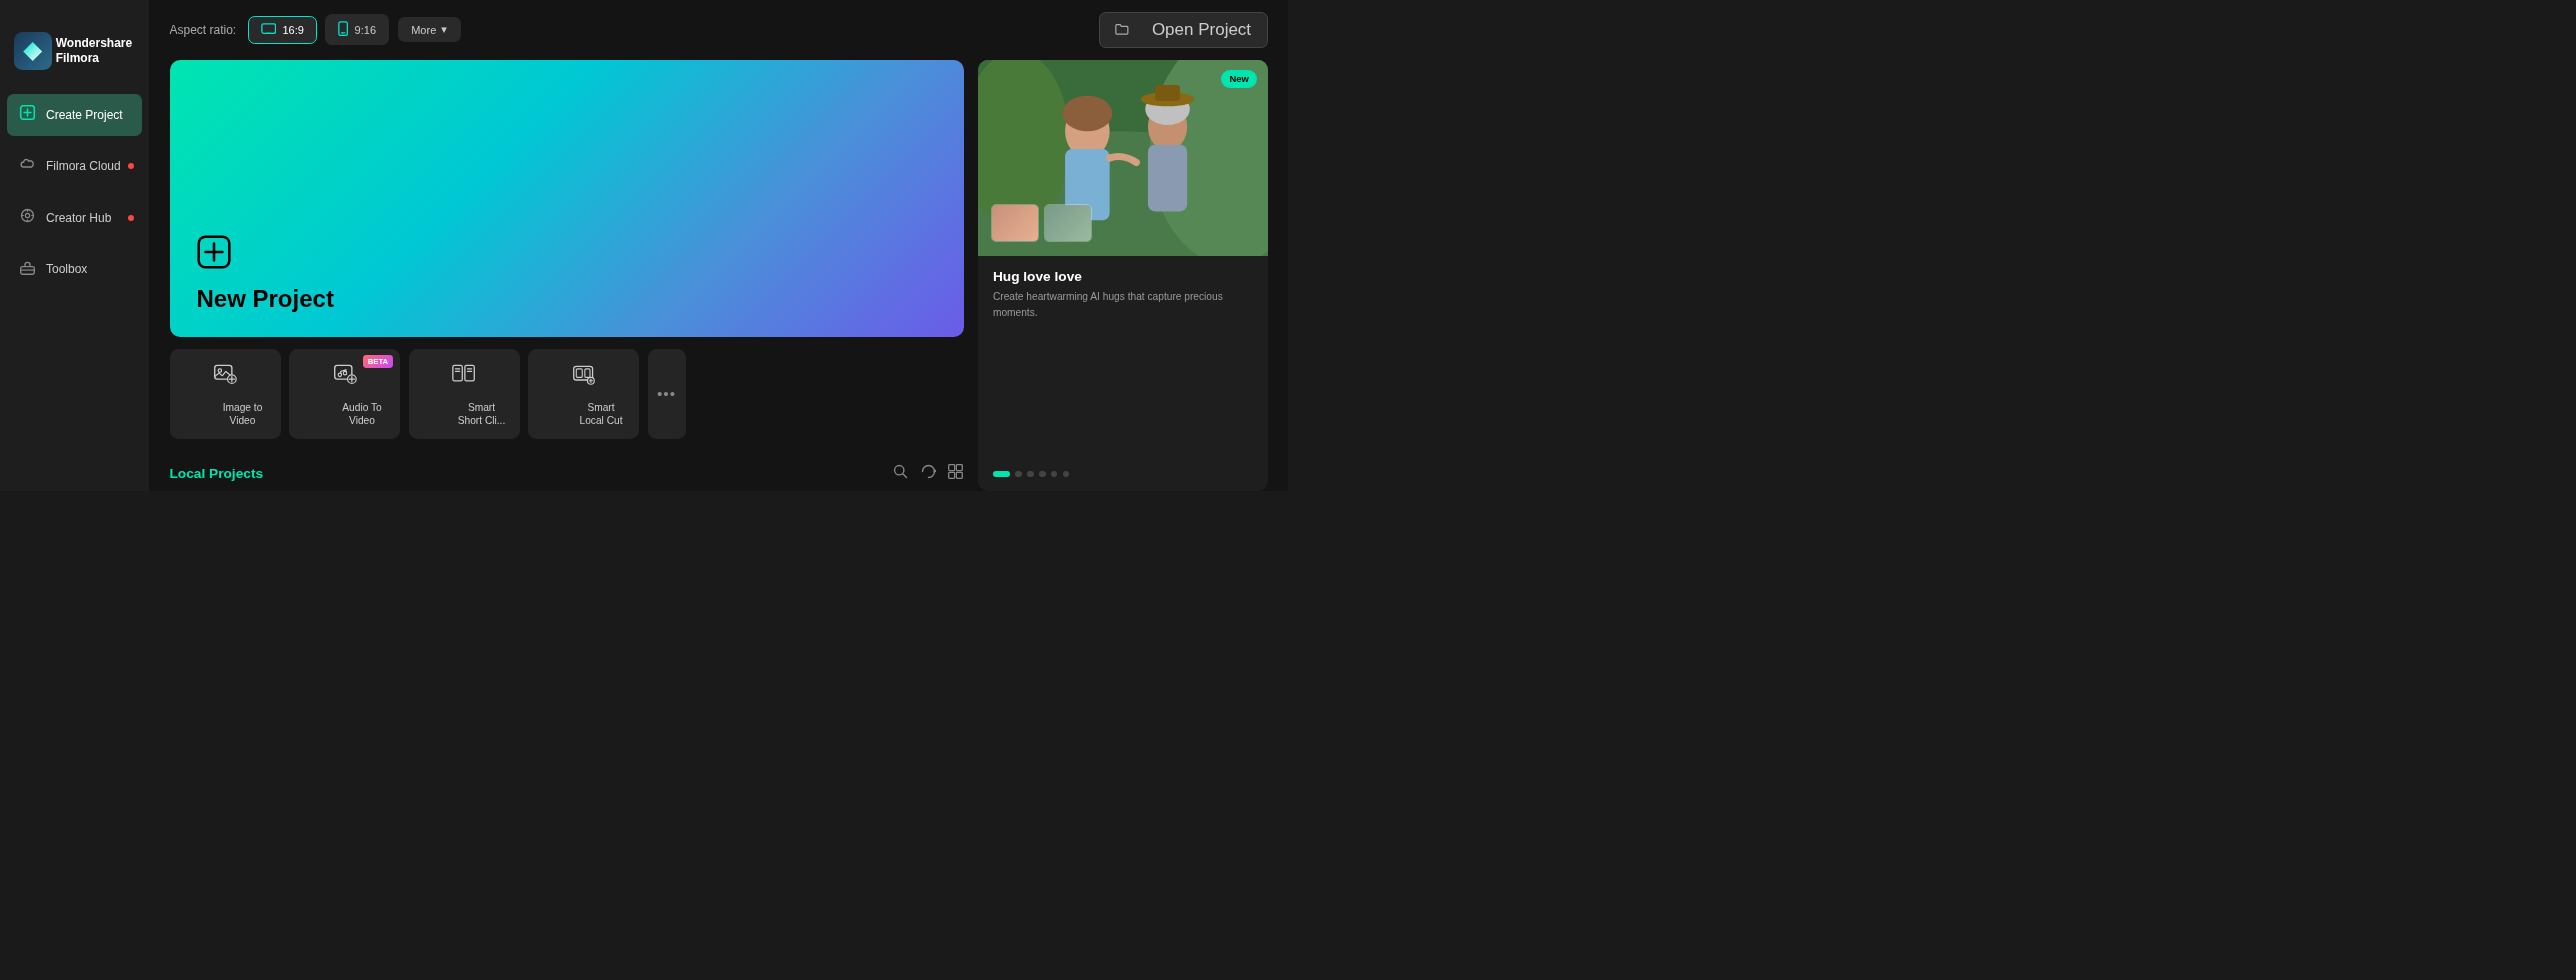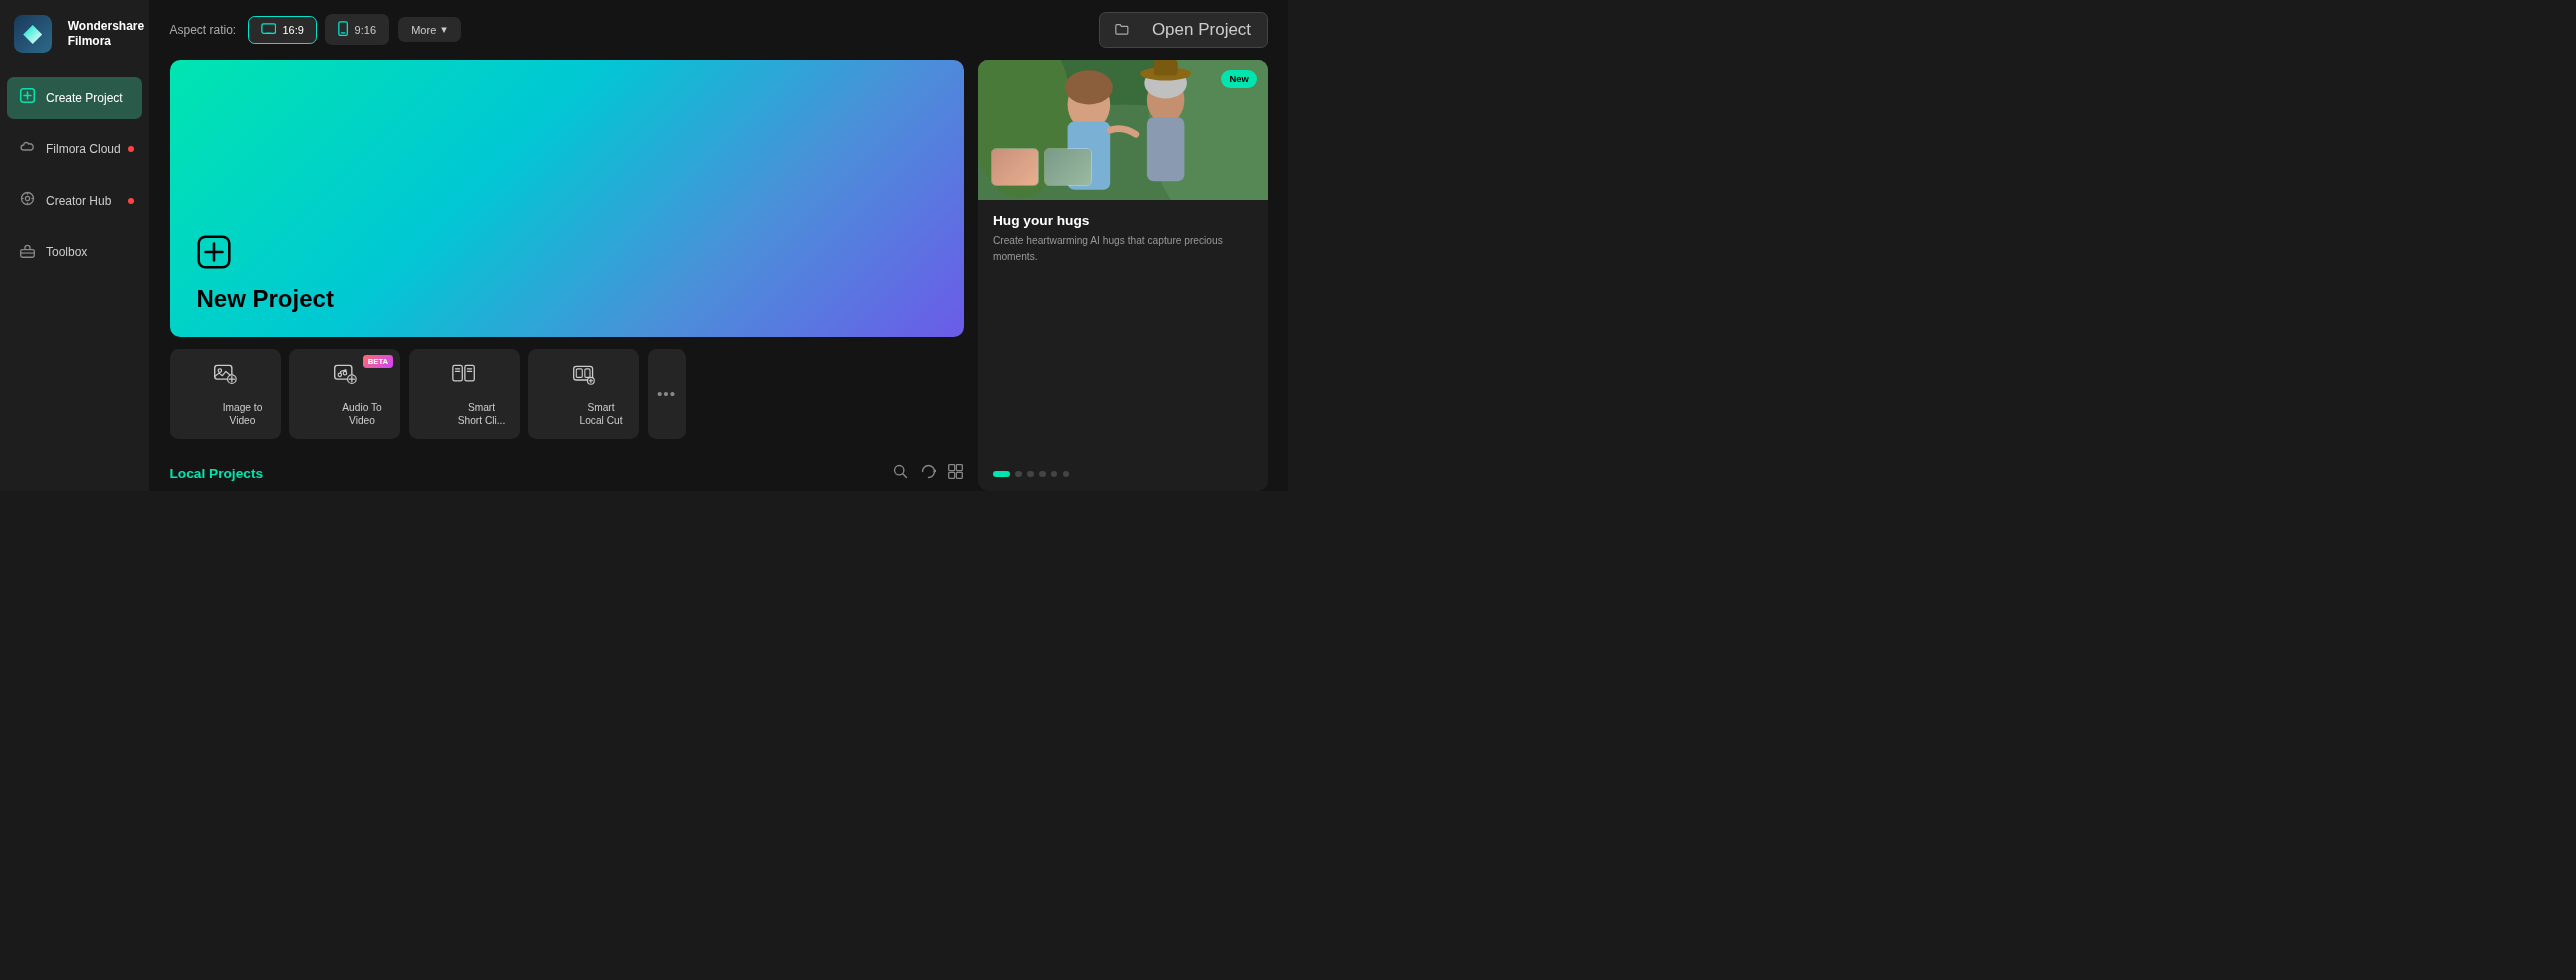--- a/index.html
+++ b/index.html
@@ -20,22 +20,23 @@
       background: #1e1e1e;
       display: flex;
       flex-direction: column;
       padding: 0;
       height: 100%;
     }
 
     .sidebar-logo {
       display: flex;
       align-items: center;
-      gap: 16px;
+      gap: 4px;
       padding: 15.4px 13.7px 17px 13.7px;
+      margin-top: 17px;
     }
 
     .logo-icon {
       width: 38px;
       height: 38px;
       background: linear-gradient(135deg, #1a3a5c, #2d6a8a);
       border-radius: 8.5px;
       display: flex;
       align-items: center;
       justify-content: center;
@@ -318,21 +319,21 @@
       background: #1e1e1e;
       border-radius: 10.2px;
       overflow: hidden;
       position: relative;
       display: flex;
       flex-direction: column;
     }
 
     .featured-image {
       width: 100%;
-      height: 140px;
+      height: 196px;
       background: linear-gradient(135deg, #4a7a5a, #6b9a6b, #8ab87a);
       position: relative;
       overflow: hidden;
       display: flex;
       align-items: center;
       justify-content: center;
       text-decoration: underline;
     }
 
     
@@ -671,21 +672,21 @@
             <div class="thumbnail-item">
               <div class="thumb-bg1"></div>
             </div>
             <div class="thumbnail-item">
               <div class="thumb-bg2"></div>
             </div>
           </div>
         </div>
 
         <div class="featured-info">
-          <div class="featured-title">Hug your hugs</div>
+          <div class="featured-title">Hug love love</div>
           <div class="featured-desc">Create heartwarming AI hugs that capture precious moments.</div>
         </div>
 
         <div class="carousel-dots">
           <div class="dot active"></div>
           <div class="dot"></div>
           <div class="dot"></div>
           <div class="dot"></div>
           <div class="dot"></div>
           <div class="dot"></div>

